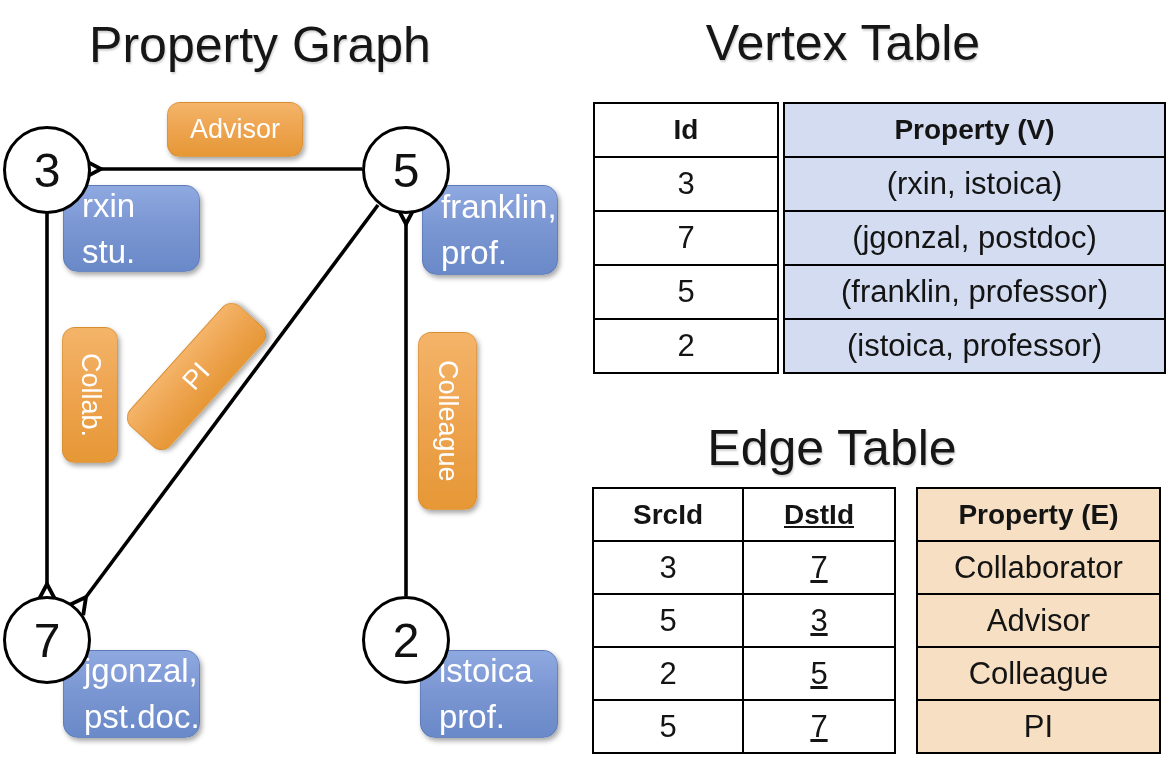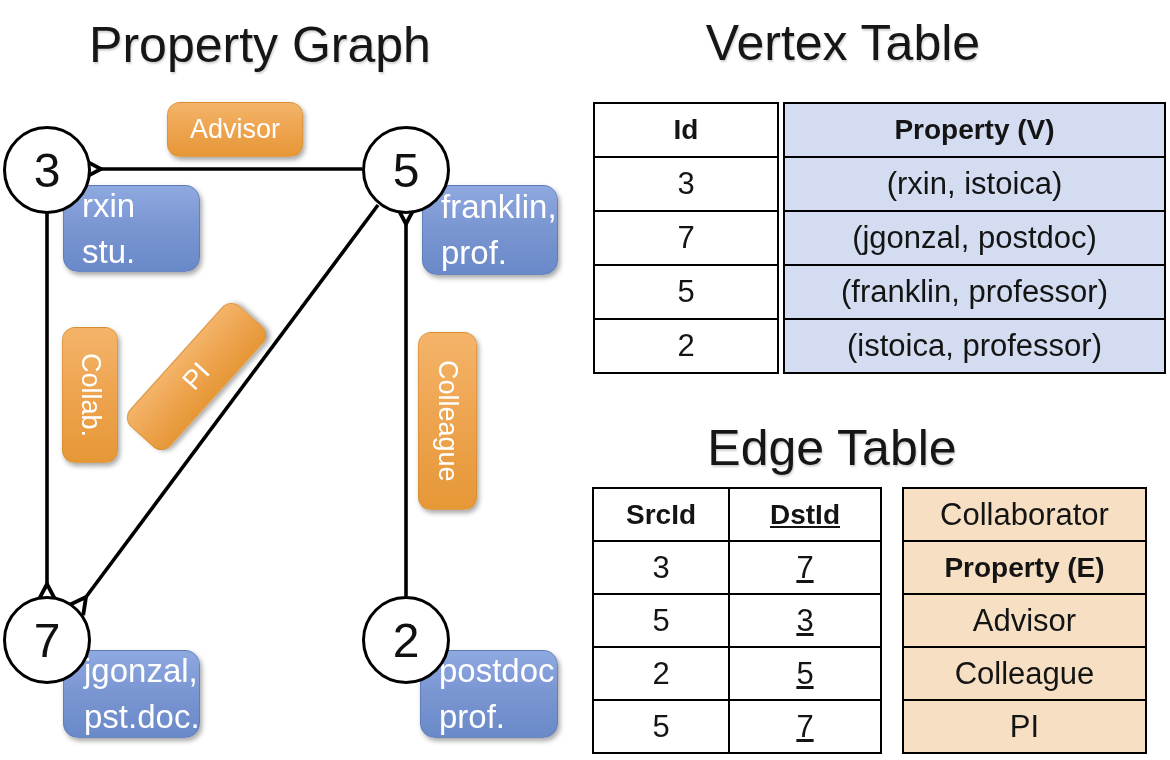--- a/index.html
+++ b/index.html
@@ -49,21 +49,21 @@
   .bluefill{background:#d3dcf0;}
   .tanfill{background:#f6dfc2;}
   .cell-border-left{border-left:2px solid #000;}
 
   
   #vertex-table .idcol .tcell{width:182px;height:52px;}
   #vertex-table .propcol .tcell{width:379px;height:52px;}
   #vertex-table{gap:4px;}
 
   
-  #edge-table .srccol .tcell{width:134px;height:51px;}
+  #edge-table .srccol .tcell{width:148px;height:51px;}
   #edge-table .srccol .tcell.c2{width:152px;text-decoration:underline;}
   #edge-table .propcol .tcell{width:241px;height:51px;}
   #edge-table{gap:20px;}
 
   svg line{stroke:#000;stroke-width:3.6px;}
 </style>
 </head>
 <body>
 
 <div id="graph-panel" class="abs">
@@ -107,21 +107,21 @@
     <div>franklin,</div>
     <div>prof.</div>
   </div>
 
   <div class="abs vprop-box" style="left:63px;top:650px;width:137px;height:88px;padding-left:20px;">
     <div>jgonzal,</div>
     <div>pst.doc.</div>
   </div>
 
   <div class="abs vprop-box" style="left:420px;top:650px;width:138px;height:88px;">
-    <div>postdoc</div>
+    <div>istoica</div>
     <div>prof.</div>
   </div>
 
   <div class="abs node-circle" style="left:3px;top:126px;">
     <span class="node-id">3</span>
   </div>
   <div class="abs node-circle" style="left:362px;top:126px;">
     <span class="node-id">5</span>
   </div>
   <div class="abs node-circle" style="left:3px;top:596px;">
@@ -191,26 +191,26 @@
       <div class="tcell">2</div>
       <div class="tcell c2 cell-border-left">5</div>
     </div>
     <div class="trow">
       <div class="tcell">5</div>
       <div class="tcell c2 cell-border-left">7</div>
     </div>
   </div>
   <div class="subtable propcol">
     <div class="trow">
+        <div class="tcell hdr tanfill">Property (E)</div>
+      </div>
+    <div class="trow">
         <div class="tcell tanfill">Collaborator</div>
       </div>
     <div class="trow">
-        <div class="tcell hdr tanfill">Property (E)</div>
-      </div>
-    <div class="trow">
         <div class="tcell tanfill">Advisor</div>
       </div>
     <div class="trow">
         <div class="tcell tanfill">Colleague</div>
       </div>
     <div class="trow">
         <div class="tcell tanfill">PI</div>
       </div>
   </div>
 </div>

